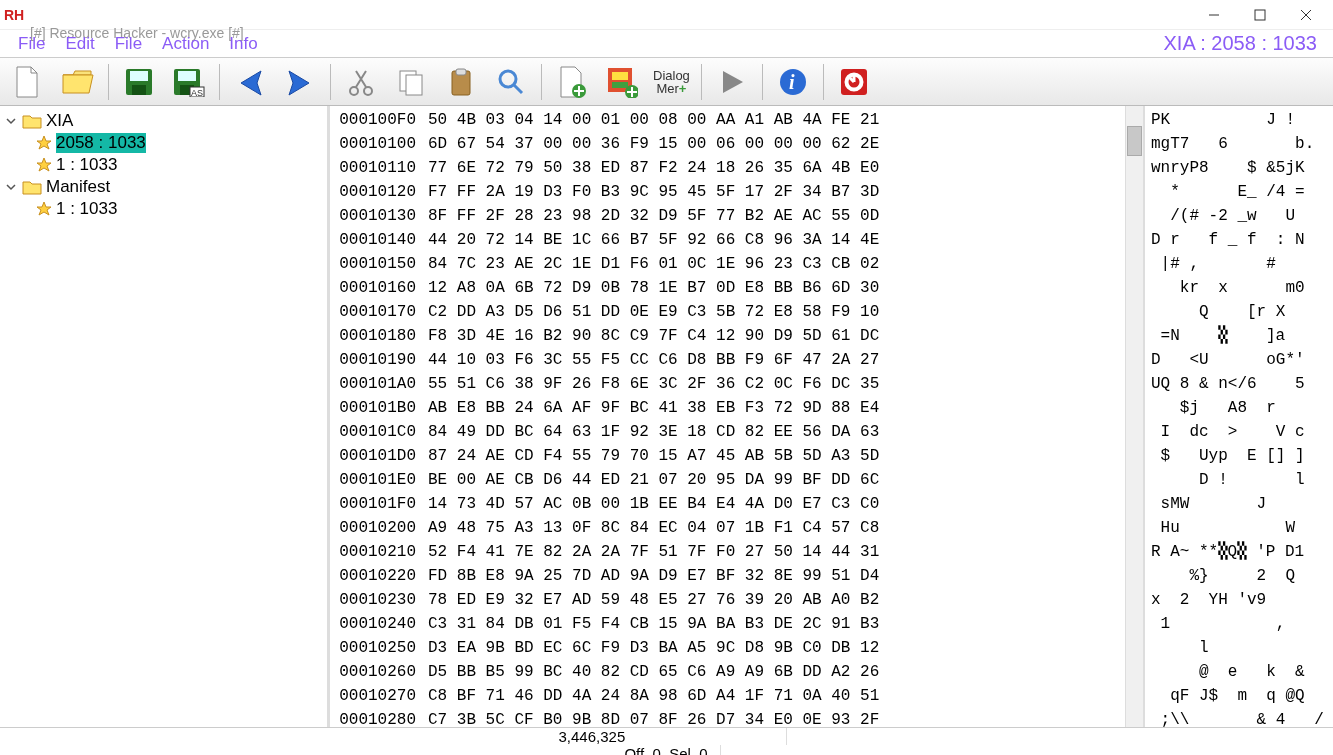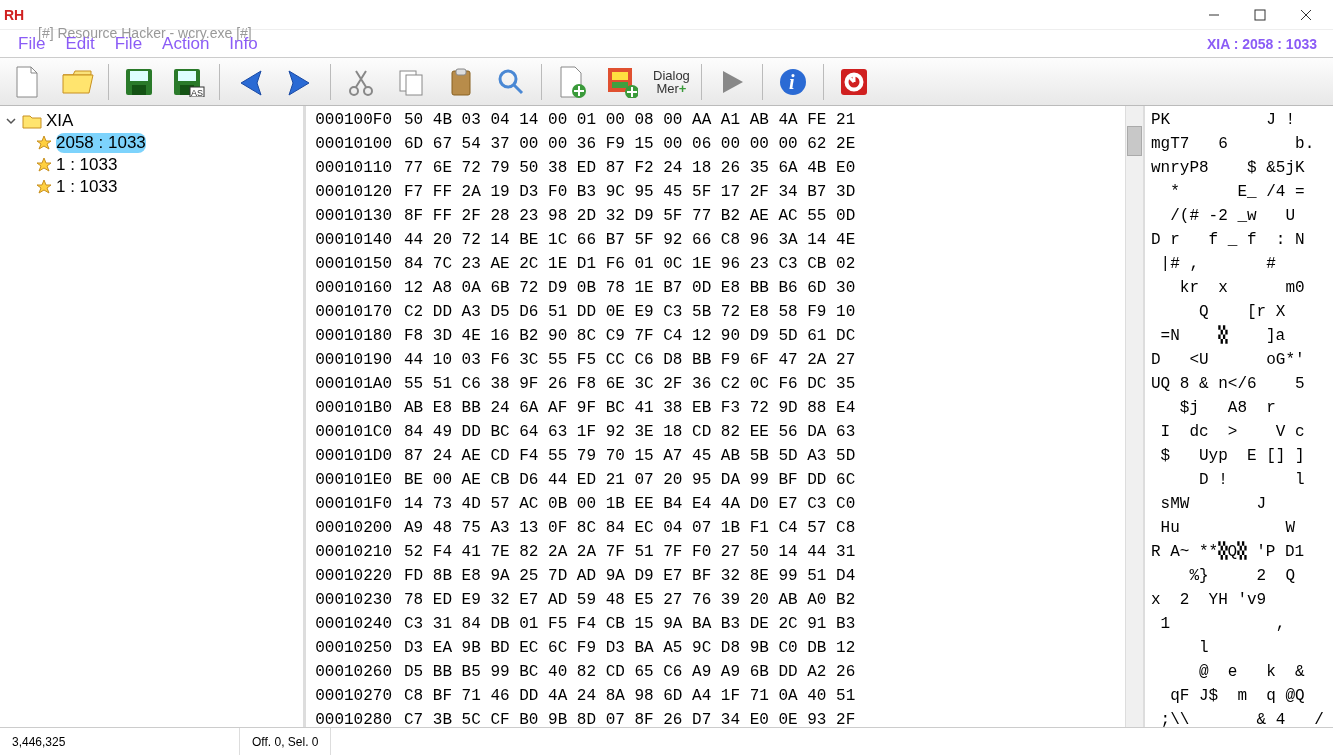--- a/index.html
+++ b/index.html
@@ -1,45 +1,45 @@
 <!DOCTYPE html>
 <html><head>
 <meta charset="utf-8">
 <style>
 * { margin: 0; padding: 0; box-sizing: border-box; }
 body { font-family: Tahoma, Arial, sans-serif; font-size: 13px; background: #fff; width: 1333px; height: 755px; overflow: hidden; display: flex; flex-direction: column; }
 .titlebar { display: flex; align-items: center; height: 30px; background: #fff; border-bottom: 1px solid #eee; padding: 0 4px; }
-.titlebar-icon { width: 22px; height: 22px; margin-right: 12px; display: flex; align-items: flex-end; justify-content: center; }
+.titlebar-icon { width: 22px; height: 22px; margin-right: 4px; display: flex; align-items: flex-end; justify-content: center; }
 .titlebar-text { flex: 1; color: #999; font-size: 14px; margin-top: 37px; }
 .win-controls { display: flex; }
 .win-btn { width: 46px; height: 28px; display: flex; align-items: center; justify-content: center; color: #333; }
 .menubar { display: flex; align-items: center; height: 28px; padding: 0 8px; font-size: 17px; color: #8b5cf6; border-bottom: 1px solid #ccc; }
 .menu-item { padding: 2px 10px; cursor: default; }
-.menubar-right { margin-left: auto; padding-right: 8px; font-size: 14px; font-weight: bold; }
+.menubar-right { margin-left: auto; padding-right: 8px; font-size: 20px; }
 .toolbar { display: flex; align-items: center; height: 48px; background: linear-gradient(#fdfdfd,#e8e8e8); border-bottom: 1px solid #bbb; padding: 0 4px; gap: 2px; }
 .tbtn { width: 48px; height: 40px; display: flex; align-items: center; justify-content: center; border: 1px solid transparent; border-radius: 2px; }
 .tsep { width: 1px; height: 36px; background: #bbb; margin: 0 4px; }
 .dialog-lbl { font-size: 13px; line-height: 1; color: #333; text-align:center;}
 .main { flex: 1; display: flex; overflow: hidden; }
-.tree { width: 306px; border-right: 3px solid #ddd; padding: 4px 2px; font-size: 17px; overflow: auto; }
+.tree { width: 330px; border-right: 3px solid #ddd; padding: 4px 2px; font-size: 17px; overflow: auto; }
 .tree-node { display: flex; align-items: center; padding: 1px 2px; gap: 4px; cursor: default; }
 .tree-child { padding-left: 34px; }
 .tree-exp { width: 14px; height: 14px; display: inline-flex; align-items: center; justify-content: center; color: #555; }
 .tree-folder { width: 20px; height: 16px; }
 .tree-star { width: 16px; height: 16px; }
-.tree-label.selected { background: #7dd3fc; border-radius: 8px; }
+.tree-label.selected { background: #14b8a6; }
 .hexwrap { flex: 1; display: flex; overflow: hidden; }
 .hexpane { flex: 1; display: flex; border-right: 2px solid #ddd; overflow: hidden; position: relative; }
 .offcol { width: 92px; text-align: right; }
 .bytescol, .asciicol { flex: 1; }
 .mono { font-family: "Courier New", monospace; font-size: 16px; line-height: 24px; white-space: pre; padding: 2px 6px; }
 .scrollbar { width: 18px; background: #f0f0f0; border-left: 1px solid #ddd; position: relative; }
 .scroll-thumb { position: absolute; left: 1px; right: 1px; top: 20px; height: 30px; background: #c8c8c8; border: 1px solid #aaa; }
 .asciipane { width: 188px; display: flex; overflow: hidden; }
-.statusbar { height: 28px; border-top: 1px solid #ccc; display: flex; align-items: center; font-size: 12px; }
+.statusbar { height: 28px; border-top: 1px solid #ccc; display: flex; align-items: center; font-size: 15px; flex-direction: column; }
 .status-cell { padding: 0 12px; border-right: 1px solid #ddd; height: 100%; display:flex; align-items:center; }
 .status-cell:first-child { width: 240px; }
 svg { display: block; }
 </style>
 </head>
 <body>
 
 <div class="titlebar">
   <span class="titlebar-icon">
     <svg width="22" height="22">
@@ -208,20 +208,31 @@
           <svg class="tree-star" width="16" height="16">
             <path d="M8 1l2 5h5l-4 3 2 5-5-3-5 3 2-5-4-3h5z" fill="#ffd040" stroke="#c89020"></path>
           </svg>
           <span class="tree-label selected">2058 : 1033</span>
         </div>
         <div class="tree-node tree-child">
           <svg class="tree-star" width="16" height="16">
             <path d="M8 1l2 5h5l-4 3 2 5-5-3-5 3 2-5-4-3h5z" fill="#ffd040" stroke="#c89020"></path>
           </svg>
           <span class="tree-label">1 : 1033</span>
+        </div>
+        <div class="tree-node">
+          <span class="tree-exp">
+            <svg width="10" height="10">
+              <path d="M1 3l4 4 4-4" fill="none" stroke="#555" stroke-width="1.5"></path>
+            </svg>
+          </span>
+          <svg class="tree-folder" width="20" height="16">
+            <path d="M1 3h7l2 2h9v10H1z" fill="#ffe46e" stroke="#c89020"></path>
+          </svg>
+          <span class="tree-label">Manifest</span>
         </div>
         <div class="tree-node tree-child">
           <svg class="tree-star" width="16" height="16">
             <path d="M8 1l2 5h5l-4 3 2 5-5-3-5 3 2-5-4-3h5z" fill="#ffd040" stroke="#c89020"></path>
           </svg>
           <span class="tree-label">1 : 1033</span>
         </div>
       </div>
   </div>
 

